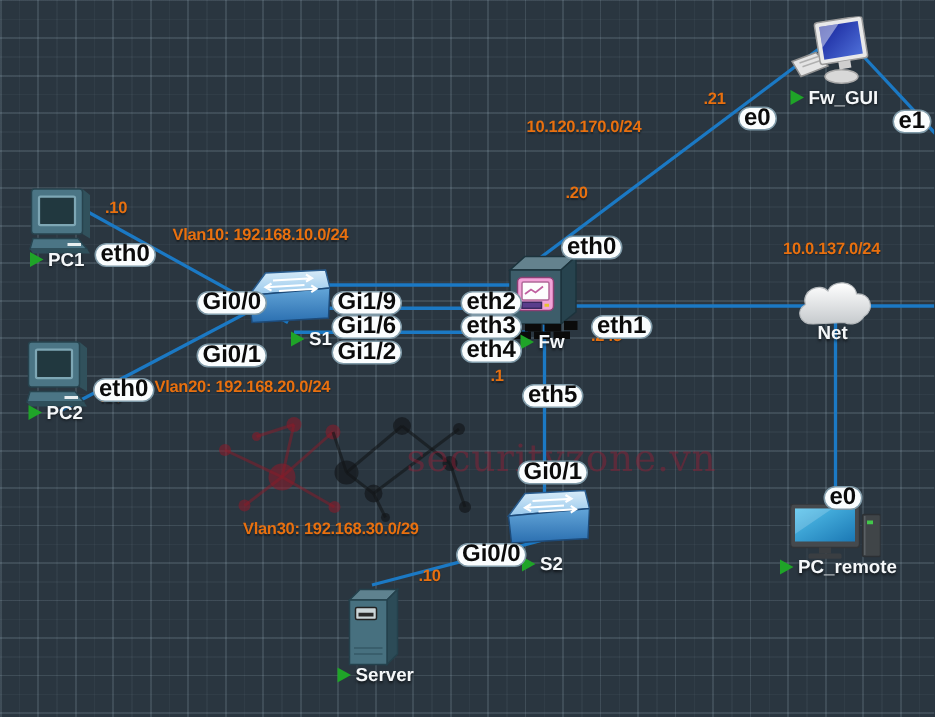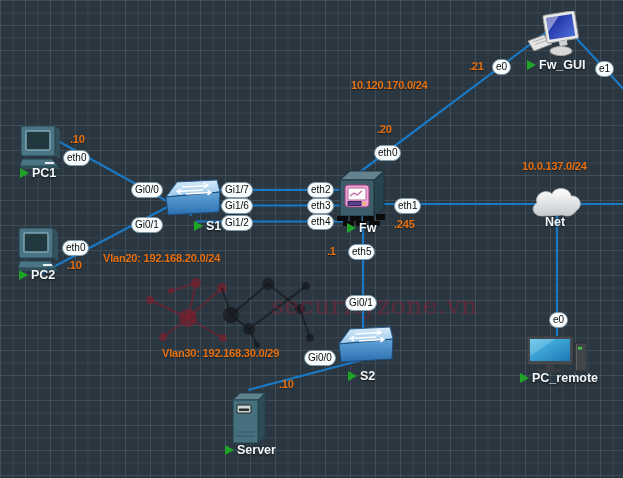--- a/index.html
+++ b/index.html
@@ -23,22 +23,22 @@
     font-family:"DejaVu Serif", serif;
     font-size:25px;letter-spacing:.5px;
     color:rgba(160,28,52,0.42);
   }
   .links{position:absolute;left:0;top:0;z-index:2;}
   .links line{stroke:#1b79c4;stroke-width:2.2px;}
   .node{position:absolute;z-index:3;}
   .badge{
     position:absolute;z-index:5;
     background:#fafdfe;border:1px solid #7f9aa8;border-radius:8px;
-    font-size:10px;font-weight:normal;color:#0b0b0b;
-    height:14px;line-height:14px;padding:0 3px;white-space:nowrap;
+    font-size:16px;font-weight:bold;color:#0b0b0b;
+    height:14px;line-height:14px;padding:0 3px;white-space:nowrap;margin-top:12px;
   }
   .nlabel{
     position:absolute;z-index:4;display:flex;align-items:center;gap:3px;
     font-size:12.5px;font-weight:bold;color:#f4f7f9;white-space:nowrap;
     text-shadow:0 1px 2px rgba(0,0,0,.65);
   }
   .tri{
     width:0;height:0;display:inline-block;
     border-left:9px solid #1fa428;
     border-top:5px solid transparent;
@@ -259,21 +259,21 @@
       <rect x="9" y="16.5" width="10" height="2.5" fill="#2a2a2a"></rect>
       <line x1="6" y1="40" x2="25" y2="40" stroke="#355966"></line>
       <line x1="6" y1="44" x2="25" y2="44" stroke="#355966"></line>
     </svg>
   </div>
 
   <div class="badge" style="left:63px;top:150px">eth0</div>
   <div class="badge" style="left:62px;top:240px">eth0</div>
   <div class="badge" style="left:131px;top:182px">Gi0/0</div>
   <div class="badge" style="left:131px;top:217px">Gi0/1</div>
-  <div class="badge" style="left:221px;top:182px">Gi1/7</div>
+  <div class="badge" style="left:221px;top:182px">Gi1/9</div>
   <div class="badge" style="left:221px;top:198px">Gi1/6</div>
   <div class="badge" style="left:221px;top:215px">Gi1/2</div>
   <div class="badge" style="left:307px;top:182px">eth2</div>
   <div class="badge" style="left:307px;top:198px">eth3</div>
   <div class="badge" style="left:307px;top:214px">eth4</div>
   <div class="badge" style="left:374px;top:145px">eth0</div>
   <div class="badge" style="left:394px;top:198px">eth1</div>
   <div class="badge" style="left:348px;top:244px">eth5</div>
   <div class="badge" style="left:492px;top:59px">e0</div>
   <div class="badge" style="left:595px;top:61px">e1</div>
@@ -311,20 +311,21 @@
   <div class="nlabel" style="left:348px;top:369px">
     <span class="tri"></span>
     <span>S2</span>
   </div>
   <div class="nlabel" style="left:225px;top:443px">
     <span class="tri"></span>
     <span>Server</span>
   </div>
 
   <div class="orange" style="left:70px;top:133px">.10</div>
+  <div class="orange" style="left:115px;top:151px">Vlan10: 192.168.10.0/24</div>
   <div class="orange" style="left:67px;top:259px">.10</div>
   <div class="orange" style="left:103px;top:252px">Vlan20: 192.168.20.0/24</div>
   <div class="orange" style="left:162px;top:347px">Vlan30: 192.168.30.0/29</div>
   <div class="orange" style="left:279px;top:378px">.10</div>
   <div class="orange" style="left:377px;top:123px">.20</div>
   <div class="orange" style="left:351px;top:79px">10.120.170.0/24</div>
   <div class="orange" style="left:469px;top:60px">.21</div>
   <div class="orange" style="left:394px;top:218px">.245</div>
   <div class="orange" style="left:327px;top:245px">.1</div>
   <div class="orange" style="left:522px;top:160px">10.0.137.0/24</div>

